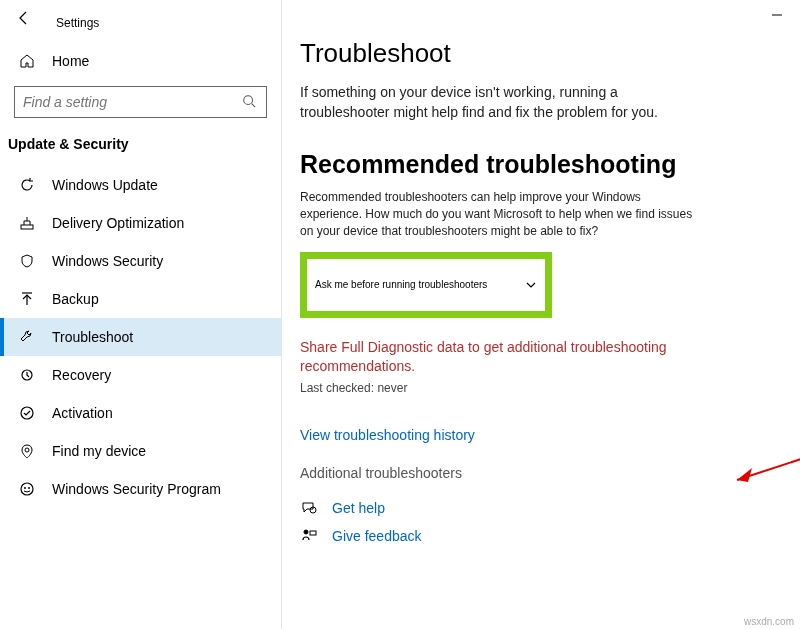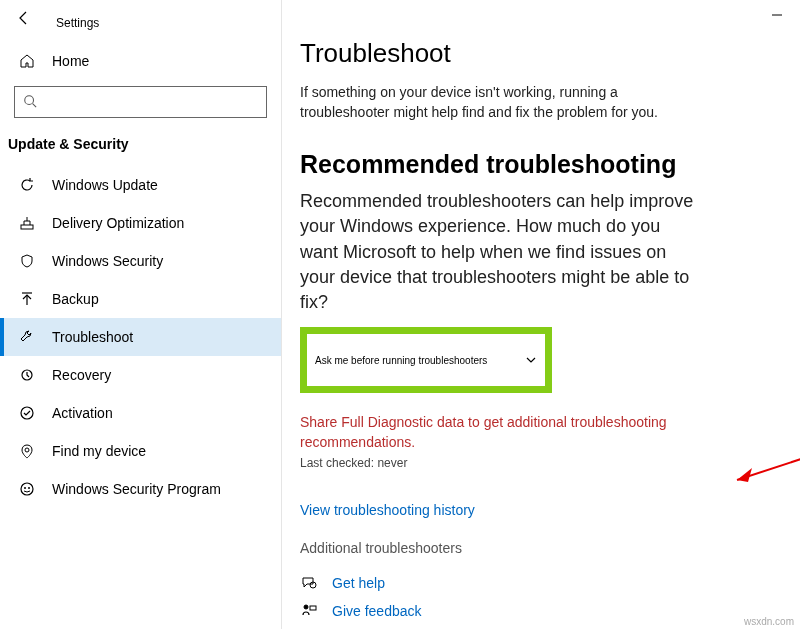--- a/index.html
+++ b/index.html
@@ -18,21 +18,21 @@
 .section-title { padding: 0 14px 14px 8px; font-weight: 600; font-size: 14px; }
 .nav { }
 .nav-item { display: flex; align-items: center; padding: 10px 18px; cursor: pointer; position: relative; font-size: 14px; }
 .nav-item .icon { width: 18px; height: 18px; margin-right: 16px; display: flex; align-items: center; justify-content: center; }
 .nav-item.active { background: #d9eaf7; }
 .nav-item.active::before { content: ""; position: absolute; left: 0; top: 0; bottom: 0; width: 4px; background: #0078d4; }
 .main { flex: 1; padding: 38px 24px 12px 18px; overflow: auto; position: relative; }
 .page-title { font-size: 26px; font-weight: 400; margin-bottom: 14px; }
 .page-intro { font-size: 14px; color: #222; line-height: 1.4; margin-bottom: 28px; max-width: 400px; }
 .sub-title { font-size: 25px; font-weight: 700; margin-bottom: 10px; }
-.sub-desc { font-size: 18px; color: #222; line-height: 1.4; margin-bottom: 12px; max-width: 400px; }
+.sub-desc { font-size: 12px; color: #222; line-height: 1.4; margin-bottom: 12px; max-width: 400px; }
 .dropdown { display: inline-flex; align-items: center; border: 7px solid #84cc16; padding: 20px 8px; font-size: 10px; cursor: pointer; min-width: 252px; justify-content: space-between; margin-bottom: 20px; }
 .dropdown .chev { margin-left: 8px; }
 .warn-link { color: #b82e2e; font-size: 14px; line-height: 1.4; margin-bottom: 4px; display: block; max-width: 400px; cursor: pointer; }
 .no-rec { font-size: 14px; margin-bottom: 6px; }
 .last-checked { font-size: 12px; color: #444; margin-bottom: 32px; }
 .link-row { color: #0067c0; font-size: 14px; margin-bottom: 22px; cursor: pointer; display: inline-block; }
 .additional { font-size: 14px; color: #555; margin-bottom: 18px; }
 .help-row { display: flex; align-items: center; margin-bottom: 10px; cursor: pointer; }
 .help-row .icon { width: 18px; height: 18px; margin-right: 14px; display: flex; align-items: center; justify-content: center; }
 .help-row .label { color: #0067c0; font-size: 14px; }
@@ -69,20 +69,21 @@
       <span class="icon">
         <svg width="16" height="16" viewBox="0 0 16 16">
             <path d="M2 7 L8 2 L14 7 L14 14 L9 14 L9 10 L7 10 L7 14 L2 14 Z" stroke="#000" stroke-width="1" fill="none"></path>
           </svg>
       </span>
       <span>Home</span>
     </div>
 
     <div class="search-wrap">
       <div class="search-box">
+        <input type="text" placeholder="Find a setting" style="">
         <span class="search-icon">
           <svg width="14" height="14" viewBox="0 0 16 16">
               <circle cx="7" cy="7" r="5" stroke="#555" stroke-width="1.2" fill="none"></circle>
               <line x1="11" y1="11" x2="15" y2="15" stroke="#555" stroke-width="1.2"></line>
             </svg>
         </span>
       </div>
     </div>
 
     <div class="section-title">Update &amp; Security</div>

